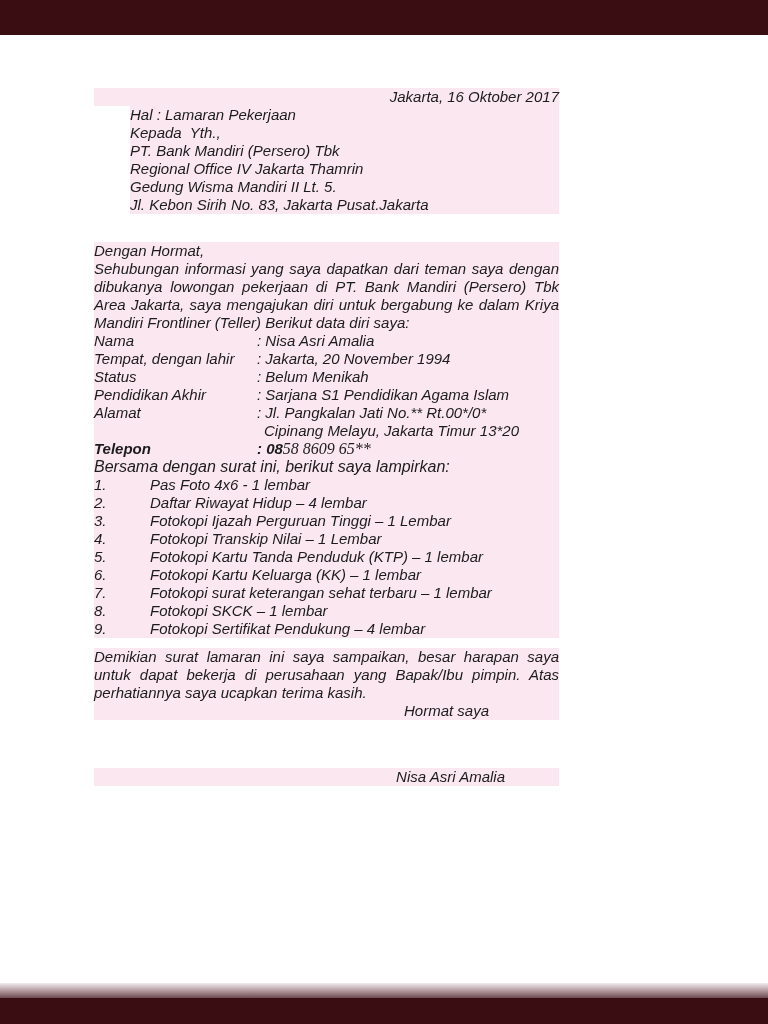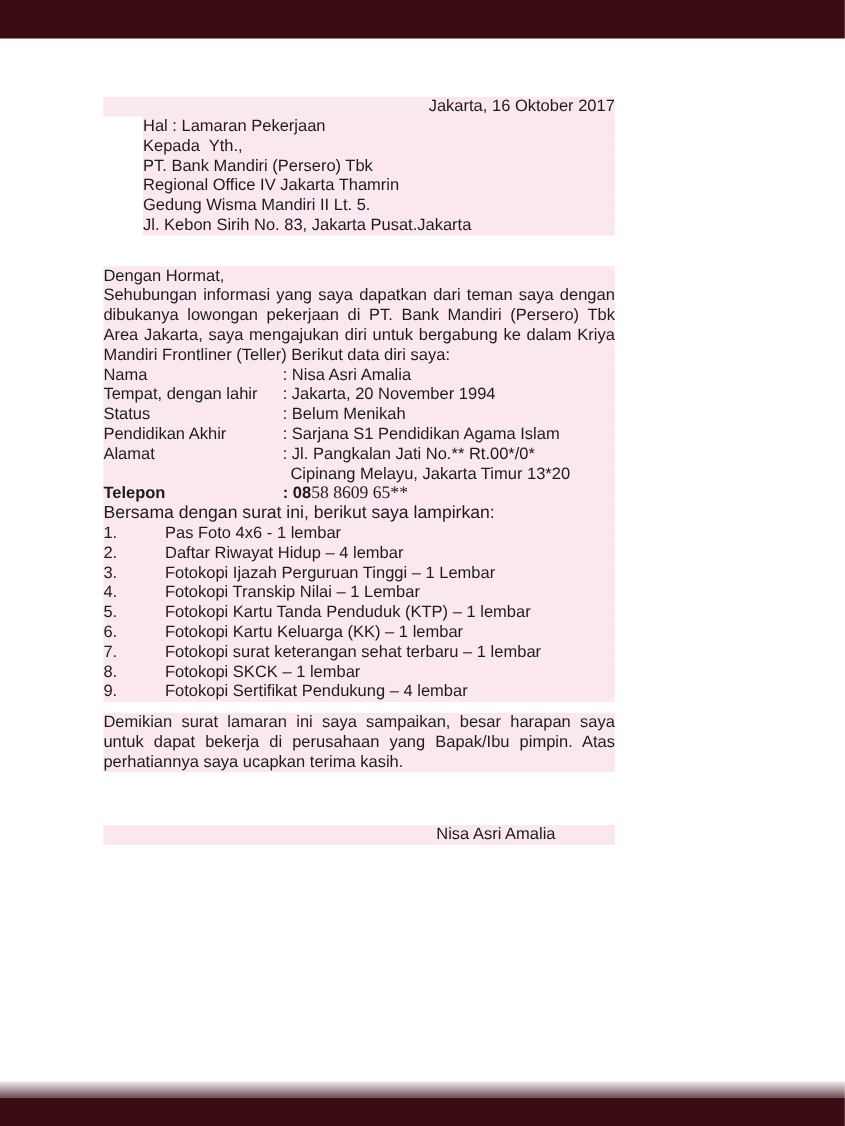--- a/index.html
+++ b/index.html
@@ -8,21 +8,21 @@
     background:#ffffff;color:#1c1c1c;
     font-family:"Liberation Sans", sans-serif;
   }
   .top-bar{position:absolute;top:0;left:0;width:768px;height:35px;background:#3a0d13;}
   .bottom-fade{position:absolute;left:0;bottom:26px;width:768px;height:15px;
     background:linear-gradient(180deg,#f2ecee 0%,#a88b92 60%,#6b4b52 100%);}
   .bottom-bar{position:absolute;left:0;bottom:0;width:768px;height:26px;background:#3a0d13;}
 
   .content{
     position:absolute;left:94px;top:88px;width:465px;
-    font-size:15px;line-height:18px;
+    font-size:15px;line-height:18px;font-style:italic;
   }
   .hl{background:#fbe7f0;}
   .line{white-space:pre-wrap;}
   .date{text-align:right;}
   .header-block{margin-top:28px0;padding-left:36px;}
   .salutation{margin-top:28px;}
   .para{text-align:justify;margin:0;}
   .bio-row{display:flex;}
   .bio-label{width:163px;flex:0 0 163px;}
   .bio-label.bold{font-weight:bold;}
@@ -127,20 +127,21 @@
         <span class="attach-text">Fotokopi SKCK – 1 lembar</span>
       </div>
       <div class="attach-row hl">
         <span class="attach-num">9.</span>
         <span class="attach-text">Fotokopi Sertifikat Pendukung – 4 lembar</span>
       </div>
     </div>
 
     <p class="para hl closing">Demikian surat lamaran ini saya sampaikan, besar harapan saya untuk dapat bekerja di perusahaan yang Bapak/Ibu pimpin. Atas perhatiannya saya ucapkan terima kasih.</p>
 
+    <div class="line hl sign-off">Hormat saya</div>
 
     <div class="line hl signature">Nisa Asri Amalia</div>
 
   </div>
 
   <div class="bottom-fade"></div>
   <div class="bottom-bar"></div>
 </div>
 
 </body></html>

